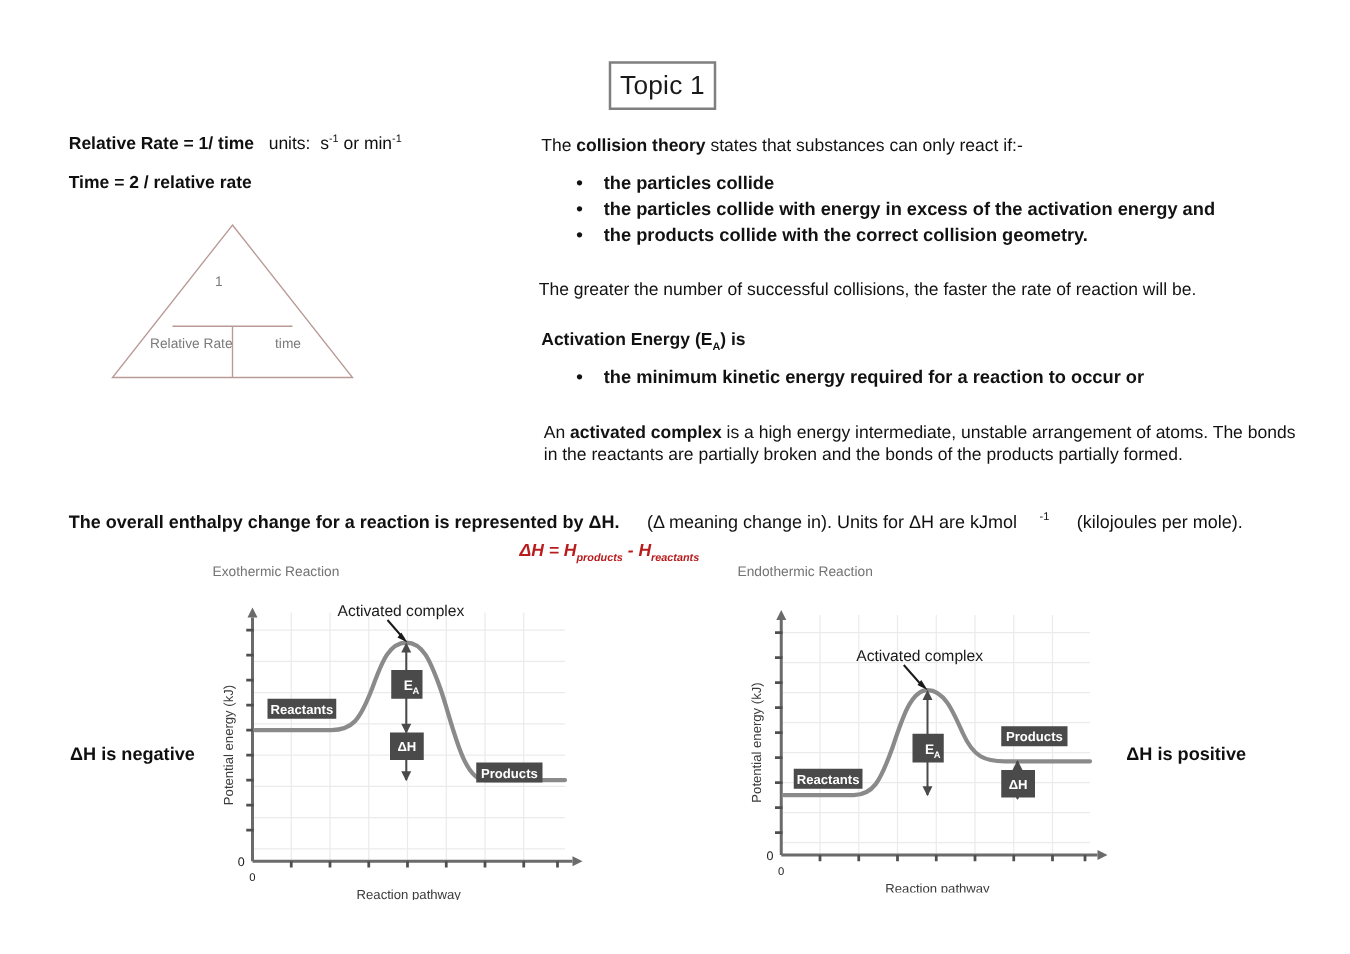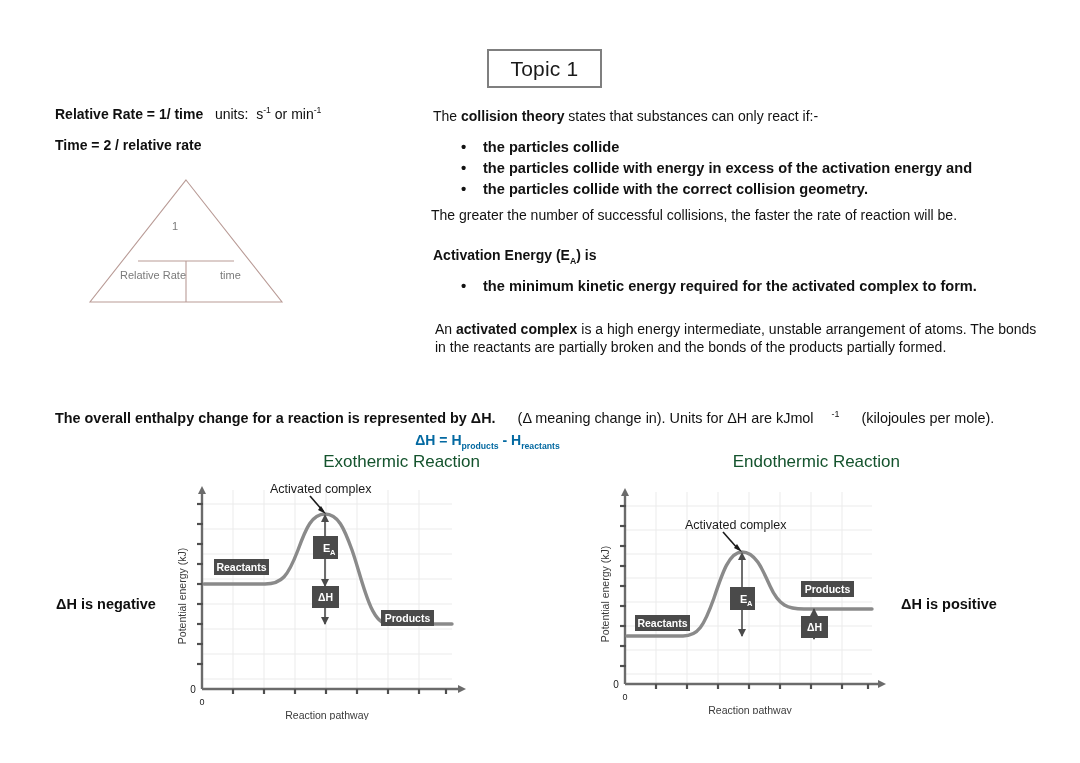--- a/index.html
+++ b/index.html
@@ -11,21 +11,21 @@
     font-family: "Liberation Sans", sans-serif;
     color: #111111;
     position: relative;
     overflow: hidden;
   }
 
   
   #title-box {
     position: absolute;
     left: 487px; top: 49px;
-    width: 115px; height: 39px;
+    width: 86px; height: 39px;
     border: 2px solid #7f7f7f;
     background: #ffffff;
     display: flex; align-items: center; justify-content: center;
   }
   #title-box .t { font-size: 21px; color: #1a1a1a; letter-spacing: .2px; }
 
   
   .formula {
     position: absolute;
     font-size: 14px;
@@ -81,21 +81,21 @@
     position: relative;
     padding-left: 22px;
   }
   ul.blist li::before {
     content: "\2022";
     position: absolute;
     left: 0; top: -1px;
     font-size: 15px;
     color: #121212;
   }
-  #p-greater { margin-top: 6px; margin-left: -2px; }
+  #p-greater { margin-top: 22px; margin-left: -2px; }
   #h-activation { margin-top: 22px; font-weight: bold; }
   #p-complex { margin-top: 23px; margin-left: 2px; }
 
   
   #enthalpy-line {
     position: absolute;
     left: 55px; top: 410px;
     width: 980px;
     font-size: 14.4px;
     font-weight: bold;
@@ -103,21 +103,22 @@
     white-space: nowrap;
   }
   #enthalpy-line .light { font-weight: normal; margin-left: 18px; }
   #enthalpy-eq {
     position: absolute;
     left: 0; top: 432px;
     width: 975px;
     text-align: center;
     font-size: 14px;
     font-weight: bold;
-    color: #0369a1;
+    color: #b91c1c;
+    font-style: italic;
   }
 
   
   .verdict {
     position: absolute;
     font-size: 14.5px;
     font-weight: bold;
     color: #0f0f0f;
     white-space: nowrap;
   }
@@ -125,23 +126,23 @@
   #verdict-right { left: 901px; top: 596px; }
 
   
   .chart-block { position: absolute; }
   #chart-exo { left: 170px; top: 452px; width: 310px; height: 268px; }
   #chart-endo { left: 590px; top: 452px; width: 310px; height: 262px; }
   .chart-title {
     position: absolute;
     left: 0; top: 0;
     width: 100%;
-    text-align: right;
-    font-size: 17px;
-    color: #14532d;
+    text-align: left;
+    font-size: 11px;
+    color: #737373;
   }
   .chart-svg { position: absolute; left: 0; top: 24px; }
 </style>
 </head>
 <body>
 
 <div id="title-box">
   <span class="t">Topic 1</span>
 </div>
 
@@ -165,29 +166,29 @@
   <span class="lbl" id="tri-rate">Relative Rate</span>
   <span class="lbl" id="tri-time">time</span>
 </div>
 
 <div id="right-col">
   <p class="para"><span>The </span><b>collision theory</b><span> states that substances can only react if:-</span></p>
 
   <ul class="blist">
     <li>the particles collide</li>
     <li>the particles collide with energy in excess of the activation energy and</li>
-    <li>the particles collide with the correct collision geometry.</li>
+    <li>the products collide with the correct collision geometry.</li>
   </ul>
 
   <p class="para" id="p-greater">The greater the number of successful collisions, the faster the rate of reaction will be.</p>
 
   <p class="para" id="h-activation"><b><span>Activation Energy (E</span><sub>A</sub><span>)</span></b><span> is</span></p>
 
   <ul class="blist">
-    <li>the minimum kinetic energy required for the activated complex to form.</li>
+    <li>the minimum kinetic energy required for a reaction to occur       or</li>
   </ul>
 
   <p class="para" id="p-complex"><span>An </span><b>activated complex</b><span> is a high energy intermediate, unstable arrangement of atoms. The bonds in the reactants are partially broken and the bonds of the products partially formed.</span></p>
 </div>
 
 <div id="enthalpy-line"><span>The overall enthalpy change for a reaction is represented by ΔH.</span><span class="light"> (Δ meaning change in).   Units for ΔH are kJmol</span><sup class="light">-1</sup><span class="light"> (kilojoules per mole).</span></div>
 <div id="enthalpy-eq"><span>ΔH = H</span><sub>products</sub><span> - H</span><sub>reactants</sub></div>
 
 <div class="verdict" id="verdict-left">ΔH is negative</div>
 <div class="verdict" id="verdict-right">ΔH is positive</div>

